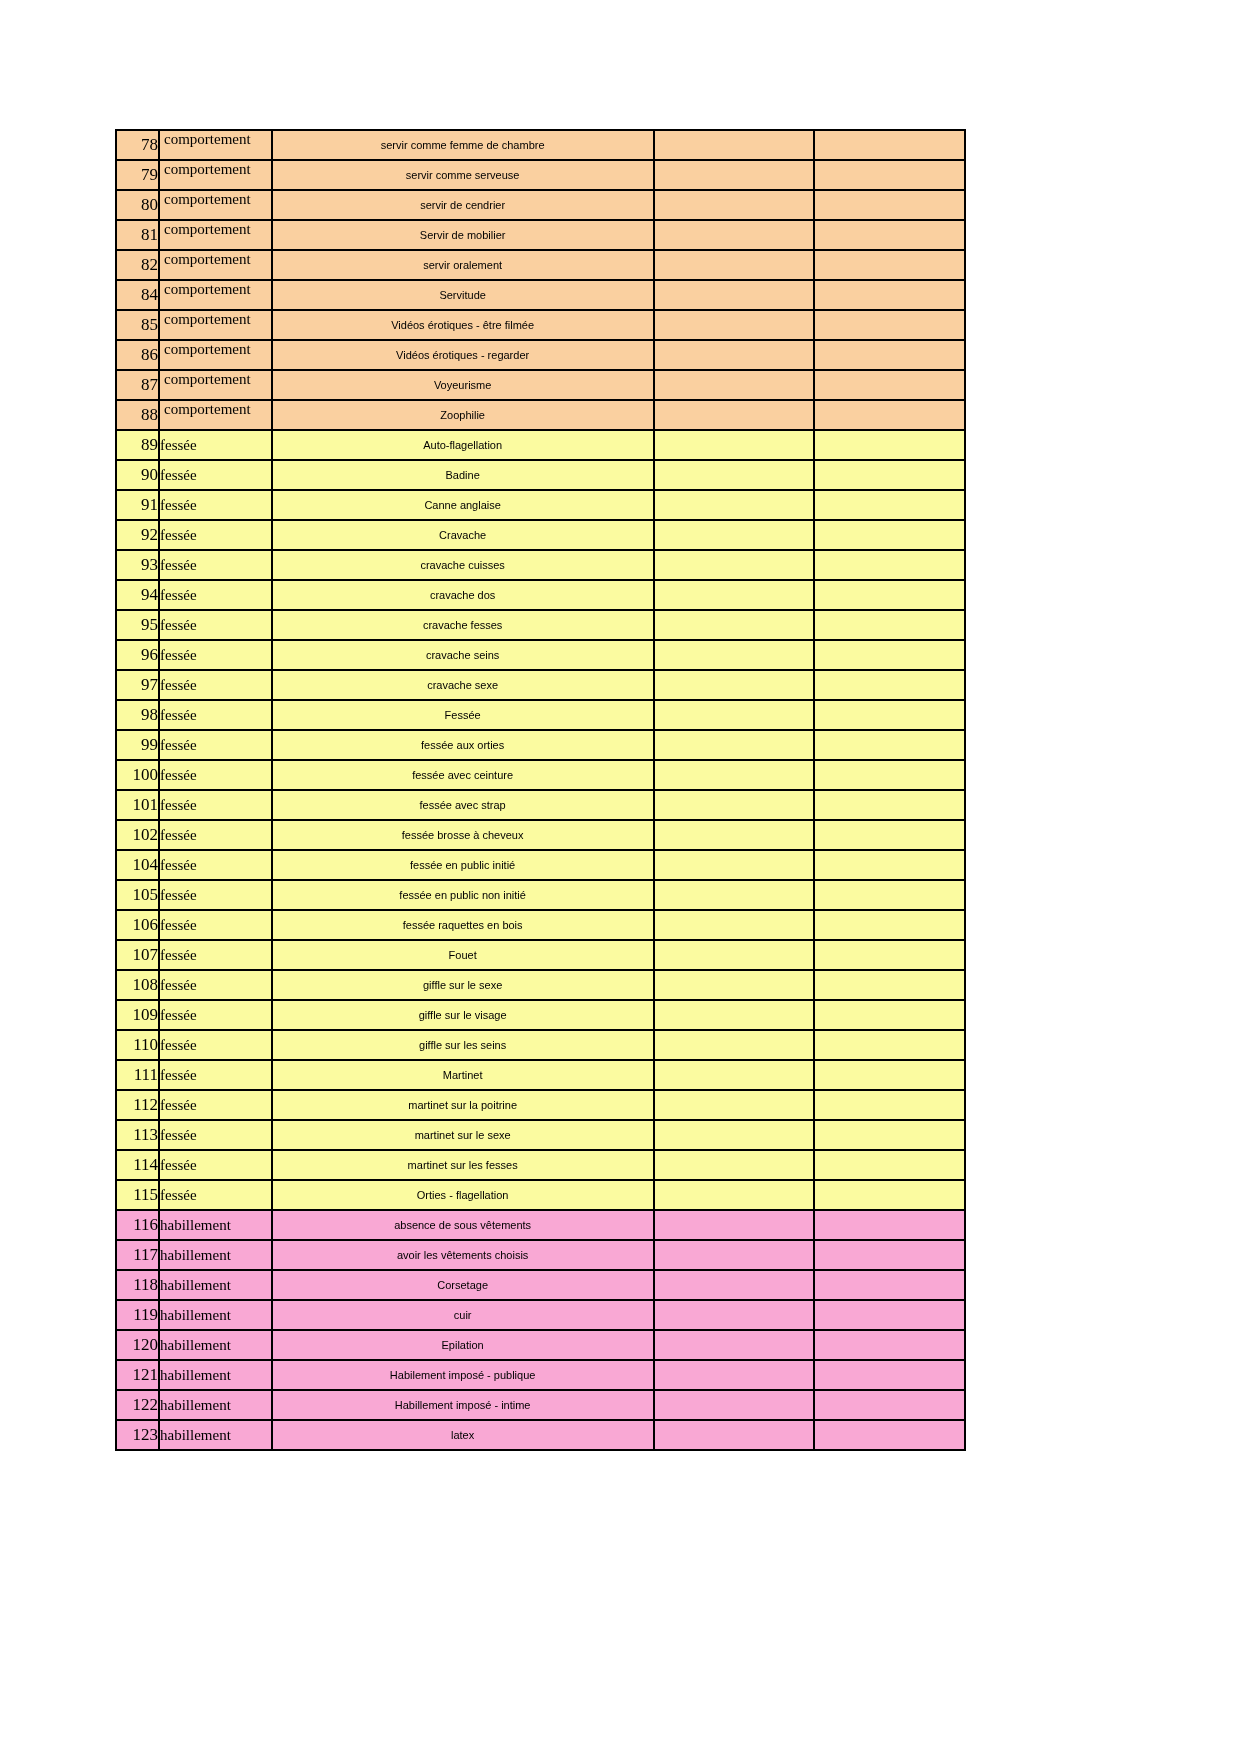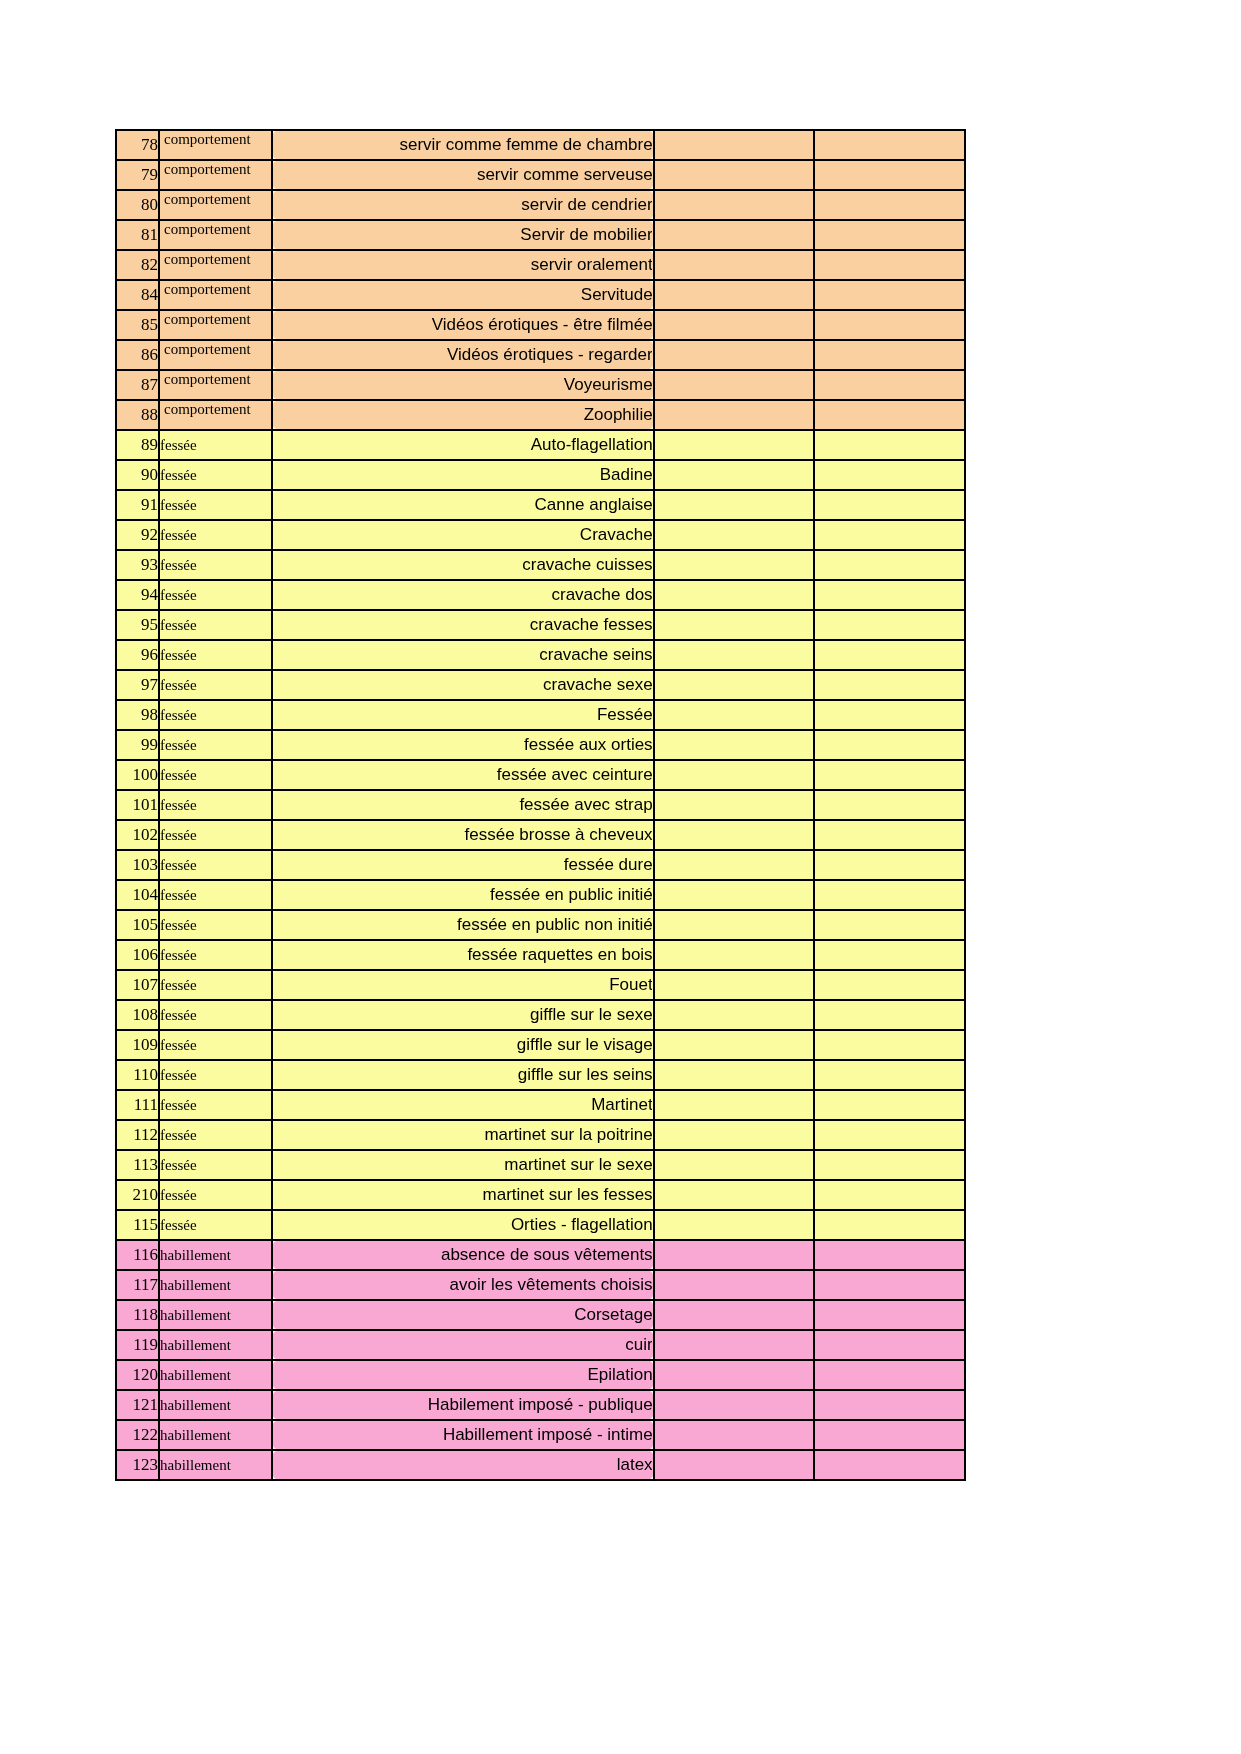--- a/index.html
+++ b/index.html
@@ -75,27 +75,26 @@
     left: 4px;
     top: -3px;
     width: 104px;
     line-height: 22px;
     word-break: break-all;
     white-space: normal;
   }
 
   td.name {
     font-family: "Liberation Sans", sans-serif;
-    font-size: 17px;
-    text-align: right;
+    font-size: 11px;
+    text-align: center;
     padding-left: 5px;
     line-height: 26px;
     color: #000;
     white-space: nowrap;
-    border-radius: 8px;
   }
 
   td.blank { }
 
   
   tr.grp-comportement td { background: #fad0a0; }
   tr.grp-fessee       td { background: #fbfba0; }
   tr.grp-habillement  td { background: #f9a8d4; }
 </style>
 </head>
@@ -293,27 +292,20 @@
           <td class="blank"></td>
         </tr>
         <tr class="grp-fessee">
           <td class="num">102</td>
           <td class="cat">fessée</td>
           <td class="name">fessée brosse à cheveux</td>
           <td class="blank"></td>
           <td class="blank"></td>
         </tr>
         <tr class="grp-fessee">
-          <td class="num">103</td>
-          <td class="cat">fessée</td>
-          <td class="name">fessée dure</td>
-          <td class="blank"></td>
-          <td class="blank"></td>
-        </tr>
-        <tr class="grp-fessee">
           <td class="num">104</td>
           <td class="cat">fessée</td>
           <td class="name">fessée en public initié</td>
           <td class="blank"></td>
           <td class="blank"></td>
         </tr>
         <tr class="grp-fessee">
           <td class="num">105</td>
           <td class="cat">fessée</td>
           <td class="name">fessée en public non initié</td>
@@ -370,21 +362,21 @@
           <td class="blank"></td>
         </tr>
         <tr class="grp-fessee">
           <td class="num">113</td>
           <td class="cat">fessée</td>
           <td class="name">martinet sur le sexe</td>
           <td class="blank"></td>
           <td class="blank"></td>
         </tr>
         <tr class="grp-fessee">
-          <td class="num">210</td>
+          <td class="num">114</td>
           <td class="cat">fessée</td>
           <td class="name">martinet sur les fesses</td>
           <td class="blank"></td>
           <td class="blank"></td>
         </tr>
         <tr class="grp-fessee">
           <td class="num">115</td>
           <td class="cat">fessée</td>
           <td class="name">Orties - flagellation</td>
           <td class="blank"></td>

